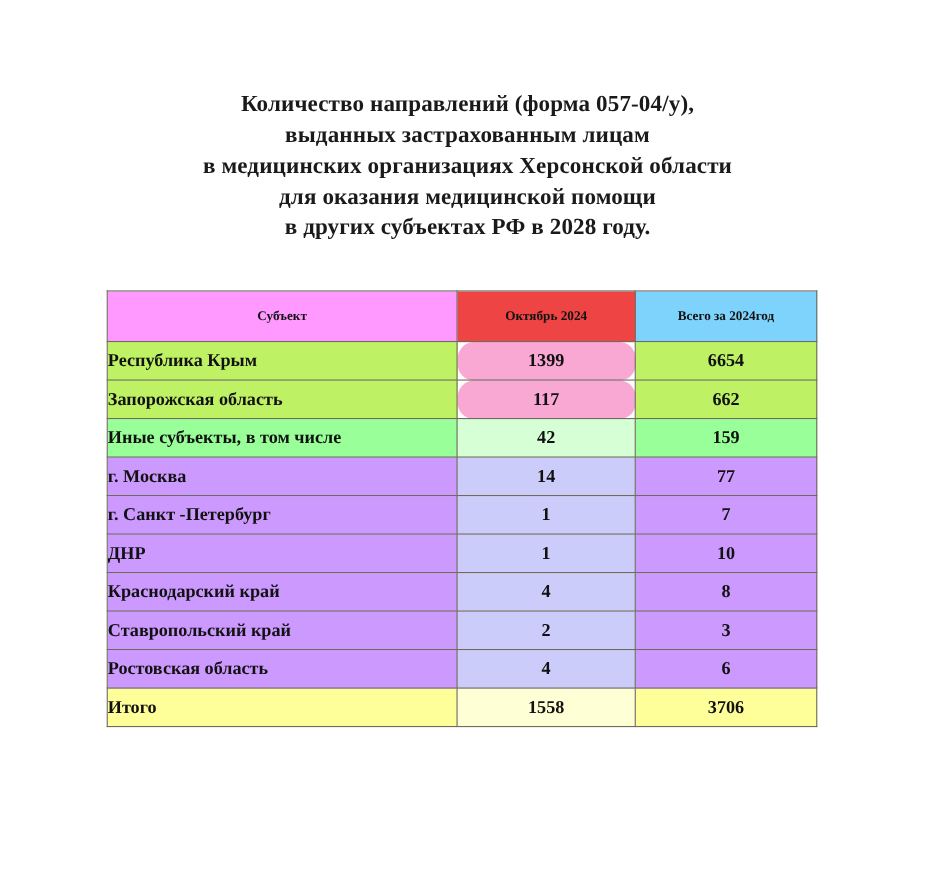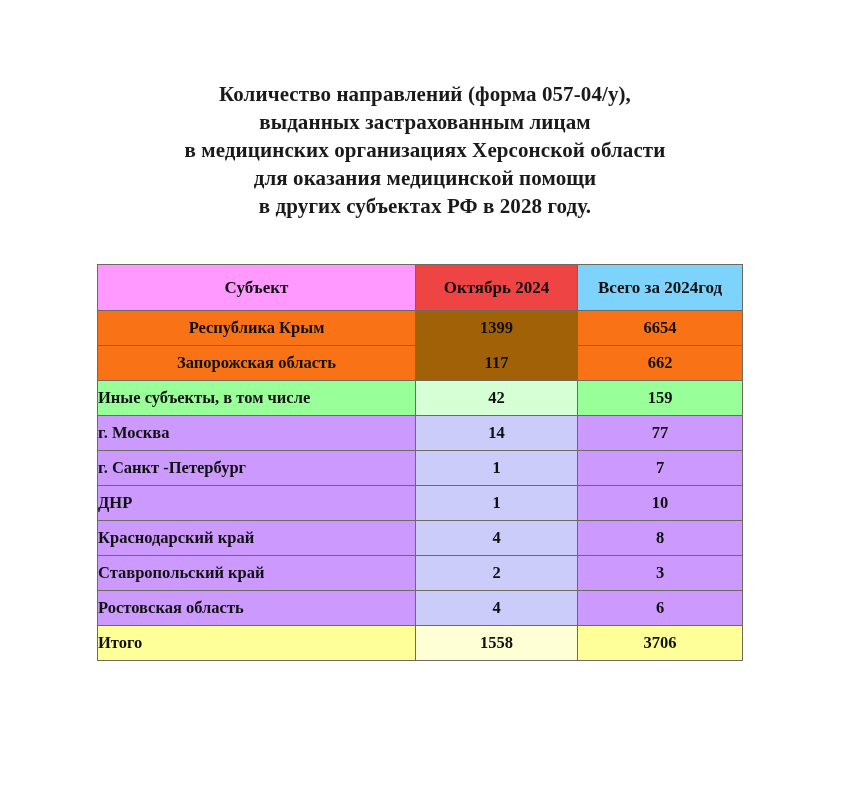--- a/index.html
+++ b/index.html
@@ -57,36 +57,36 @@
     padding: 0;
     height: 35px;
     font-family: "Liberation Serif", "DejaVu Serif", serif;
     font-weight: bold;
     font-size: 16.5px;
     color: #111111;
     vertical-align: middle;
   }
 
   
-  #report-table thead th { height: 46px; font-size: 17px; text-align: center; }
+  #report-table thead th { height: 46px; font-size: 12px; text-align: center; }
   th.h-subject { background: #FF99FF; }
   th.h-month   { background: #ef4444; }
   th.h-total   { background: #7dd3fc; }
 
   
   td.subject {
     text-align: left;
     padding-left: 8px;
     white-space: nowrap;
   }
   td.num { text-align: center; }
 
   
-  tr.theme-cyan   td.subject, tr.theme-cyan   td.num.total { background: #f97316; text-align: center; }
-  tr.theme-cyan   td.num.month { background: #a16207; }
+  tr.theme-cyan   td.subject, tr.theme-cyan   td.num.total { background: #bef264; }
+  tr.theme-cyan   td.num.month { background: #f9a8d4; border-radius: 15px; }
 
   tr.theme-green  td.subject, tr.theme-green  td.num.total { background: #99FF99; }
   tr.theme-green  td.num.month { background: #D6FFD6; }
 
   tr.theme-purple td.subject, tr.theme-purple td.num.total { background: #CC99FF; }
   tr.theme-purple td.num.month { background: #CCCCFA; }
 
   tr.theme-yellow td.subject, tr.theme-yellow td.num.total { background: #FFFF99; }
   tr.theme-yellow td.num.month { background: #FFFFD6; }
 </style>

